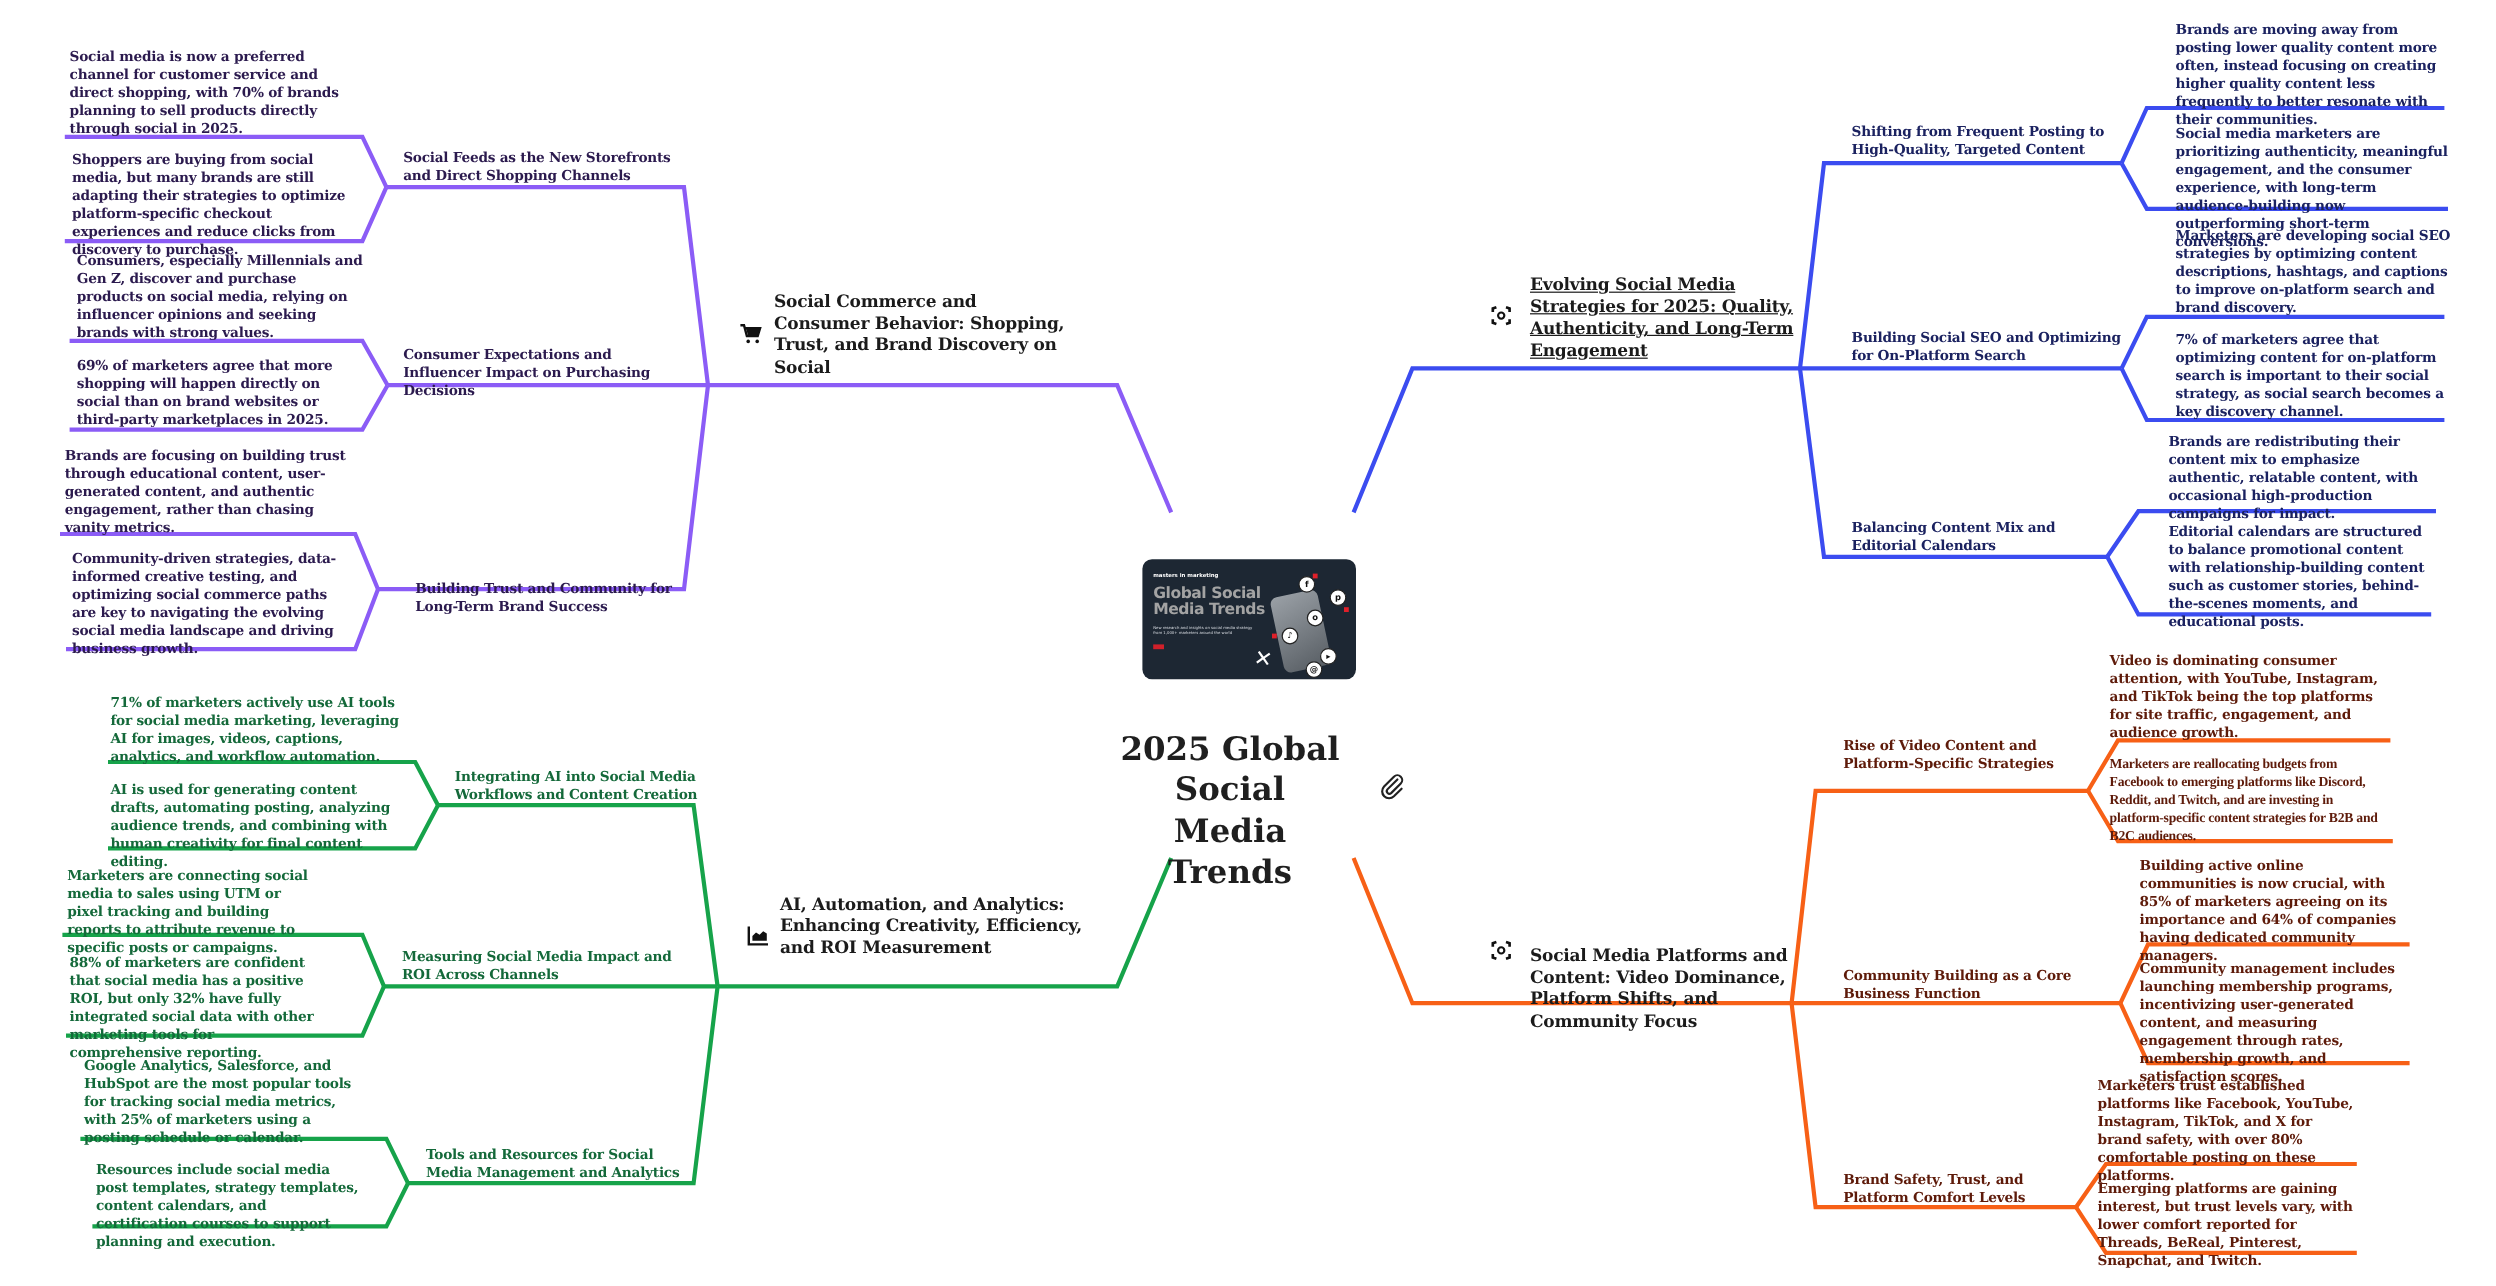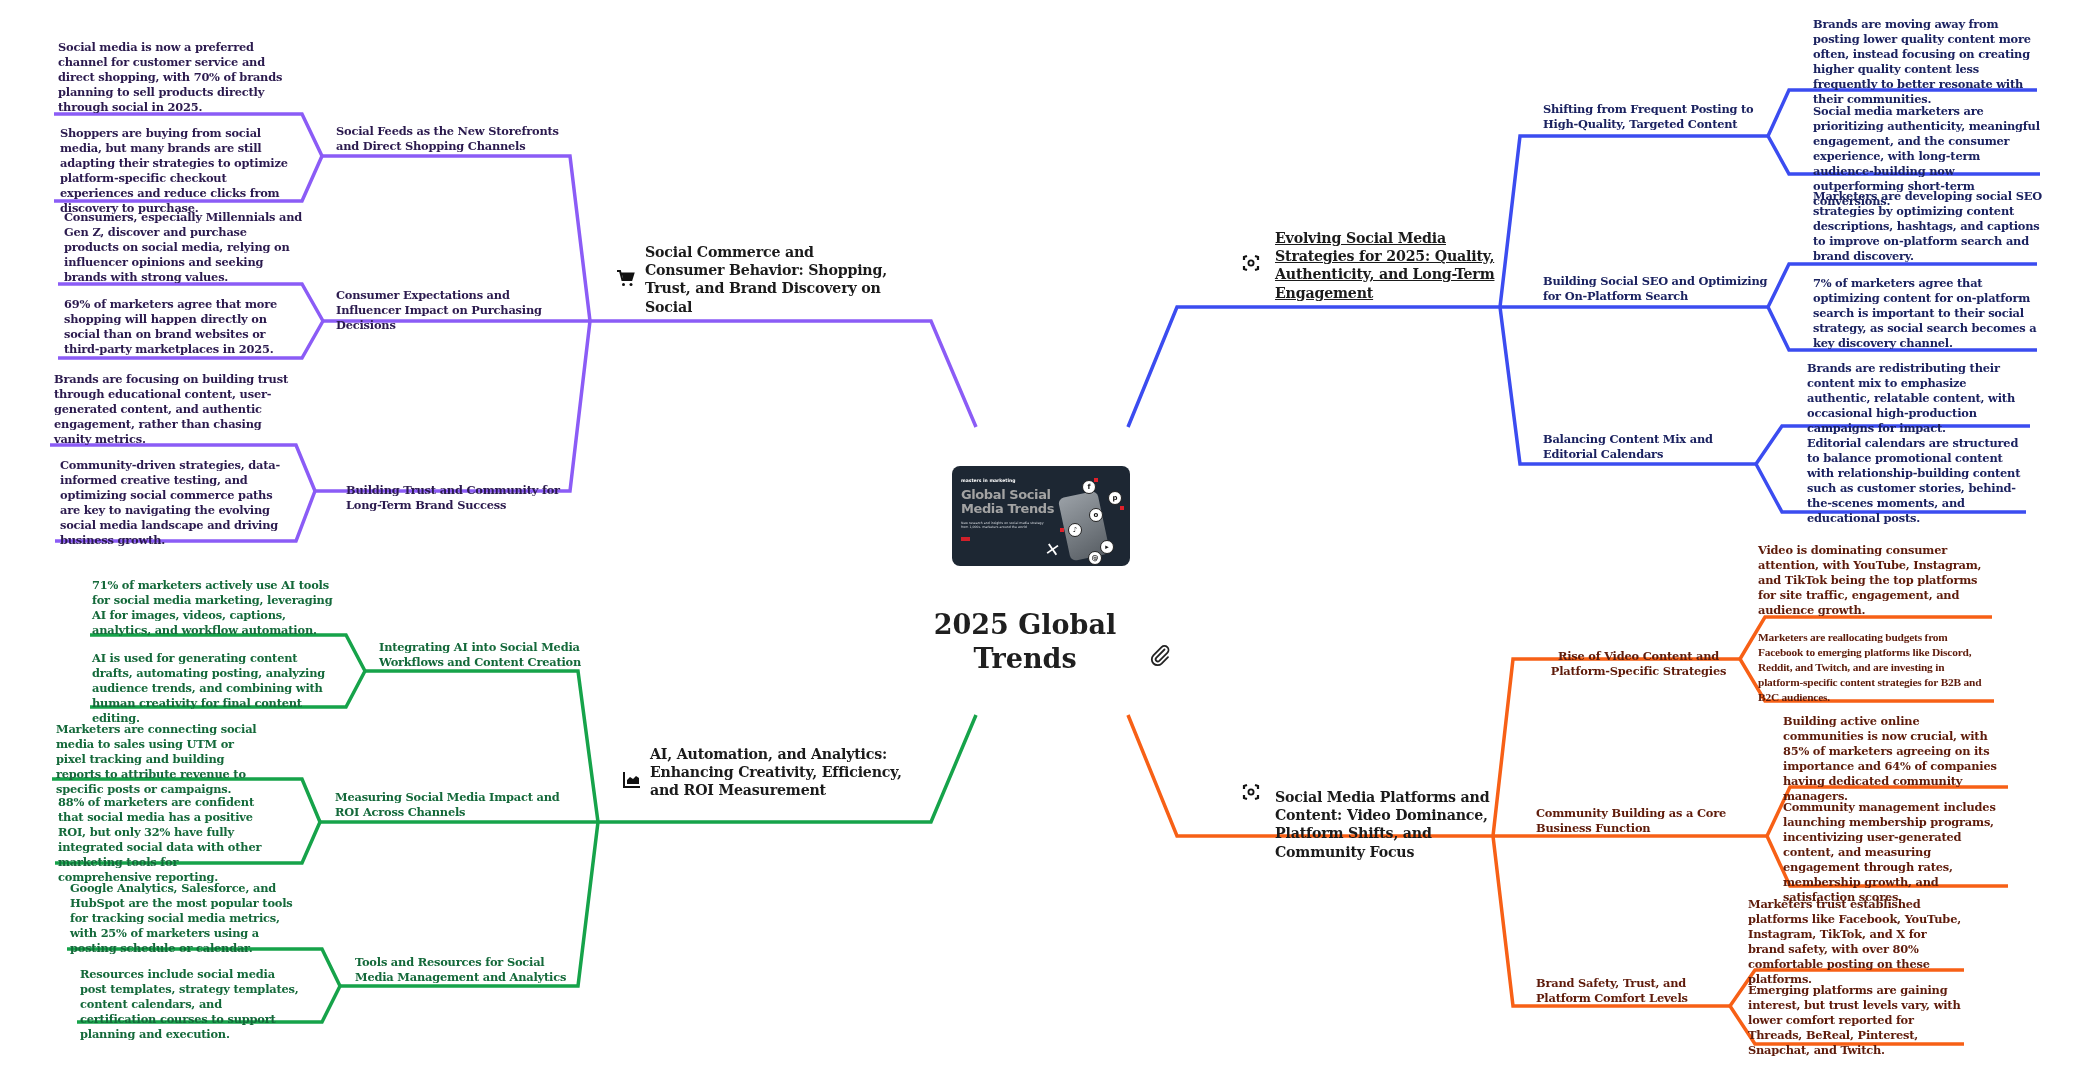--- a/index.html
+++ b/index.html
@@ -108,20 +108,21 @@
   <div class="bub" style="left:148px;top:74px;">▸</div>
   <div class="bub" style="left:136px;top:85px;">@</div>
   <div class="red" style="left:142px;top:12px;"></div>
   <div class="red" style="left:168px;top:40px;"></div>
   <div class="red" style="left:108px;top:62px;"></div>
   <div class="x">✕</div>
 </div>
 
 <div class="root">
   <div>2025 Global</div>
+  <div>Social Media</div>
   <div>Trends</div>
 </div>
 <svg class="clip" viewBox="0 0 24 24">
   <path d="M16.5 6.5 L8.2 14.8 a2.2 2.2 0 0 0 3.1 3.1 L19.3 9.9 a4 4 0 0 0 -5.7 -5.7 L5.4 12.4 a5.8 5.8 0 0 0 8.2 8.2 L20 14.2" fill="none" stroke="#222" stroke-width="1.8" stroke-linecap="round"></path>
 </svg>
 
 <svg class="icon" style="left:616px;top:268px;" viewBox="0 0 20 20">
   <path d="M1 3h3l2.4 9h9l2-6.5H5.3" fill="none" stroke="#111" stroke-width="2"></path>
   <path d="M5.8 6h11.4l-1.8 5.2H7.2z" fill="#111"></path>
   <circle cx="7.5" cy="16.5" r="1.5" fill="#111"></circle>
@@ -173,21 +174,21 @@
 <div class="t leaf green" style="left:58px;top:795px;width:210px;">88% of marketers are confident that social media has a positive ROI, but only 32% have fully integrated social data with other marketing tools for comprehensive reporting.</div>
 <div class="t leaf green" style="left:70px;top:881px;width:225px;">Google Analytics, Salesforce, and HubSpot are the most popular tools for tracking social media metrics, with 25% of marketers using a posting schedule or calendar.</div>
 <div class="t leaf green" style="left:80px;top:967px;width:220px;">Resources include social media post templates, strategy templates, content calendars, and certification courses to support planning and execution.</div>
 
 <svg class="icon" style="left:1241px;top:782px;" viewBox="0 0 20 20">
   <path d="M3 7V4l3-1 M14 3l3 1v3 M17 13v3l-3 1 M6 17l-3-1v-3" fill="none" stroke="#111" stroke-width="2.2"></path>
   <circle cx="10" cy="10" r="2.6" fill="none" stroke="#111" stroke-width="1.8"></circle>
 </svg>
 <div class="t main" style="left:1275px;top:760px;width:230px;margin-top:28px;">Social Media Platforms and Content: Video Dominance, Platform Shifts, and Community Focus</div>
 
-<div class="t sub orange" style="left:1536px;top:649px;width:205px;text-align:center;">Rise of Video Content and Platform-Specific Strategies</div>
+<div class="t sub orange" style="left:1536px;top:614px;width:205px;">Rise of Video Content and Platform-Specific Strategies</div>
 <div class="t sub orange" style="left:1536px;top:806px;width:225px;">Community Building as a Core Business Function</div>
 <div class="t sub orange" style="left:1536px;top:976px;width:195px;">Brand Safety, Trust, and Platform Comfort Levels</div>
 
 <div class="t leaf orange" style="left:1758px;top:543px;width:225px;">Video is dominating consumer attention, with YouTube, Instagram, and TikTok being the top platforms for site traffic, engagement, and audience growth.</div>
 <div class="t leaf orange" style="left:1758px;top:630px;width:225px;font-family:Liberation Serif, serif;">Marketers are reallocating budgets from Facebook to emerging platforms like Discord, Reddit, and Twitch, and are investing in platform-specific content strategies for B2B and B2C audiences.</div>
 <div class="t leaf orange" style="left:1783px;top:714px;width:215px;">Building active online communities is now crucial, with 85% of marketers agreeing on its importance and 64% of companies having dedicated community managers.</div>
 <div class="t leaf orange" style="left:1783px;top:800px;width:220px;">Community management includes launching membership programs, incentivizing user-generated content, and measuring engagement through rates, membership growth, and satisfaction scores.</div>
 <div class="t leaf orange" style="left:1748px;top:897px;width:215px;">Marketers trust established platforms like Facebook, YouTube, Instagram, TikTok, and X for brand safety, with over 80% comfortable posting on these platforms.</div>
 <div class="t leaf orange" style="left:1748px;top:983px;width:215px;">Emerging platforms are gaining interest, but trust levels vary, with lower comfort reported for Threads, BeReal, Pinterest, Snapchat, and Twitch.</div>
 

